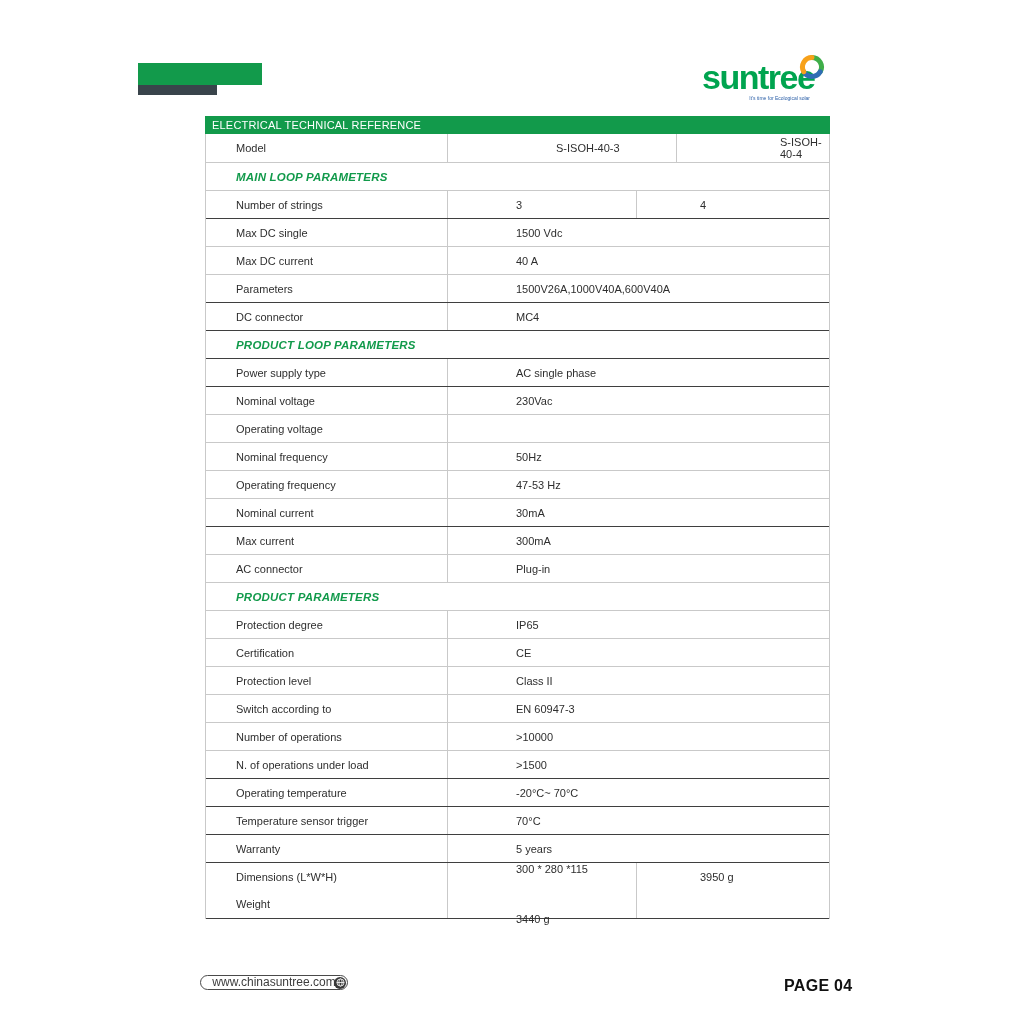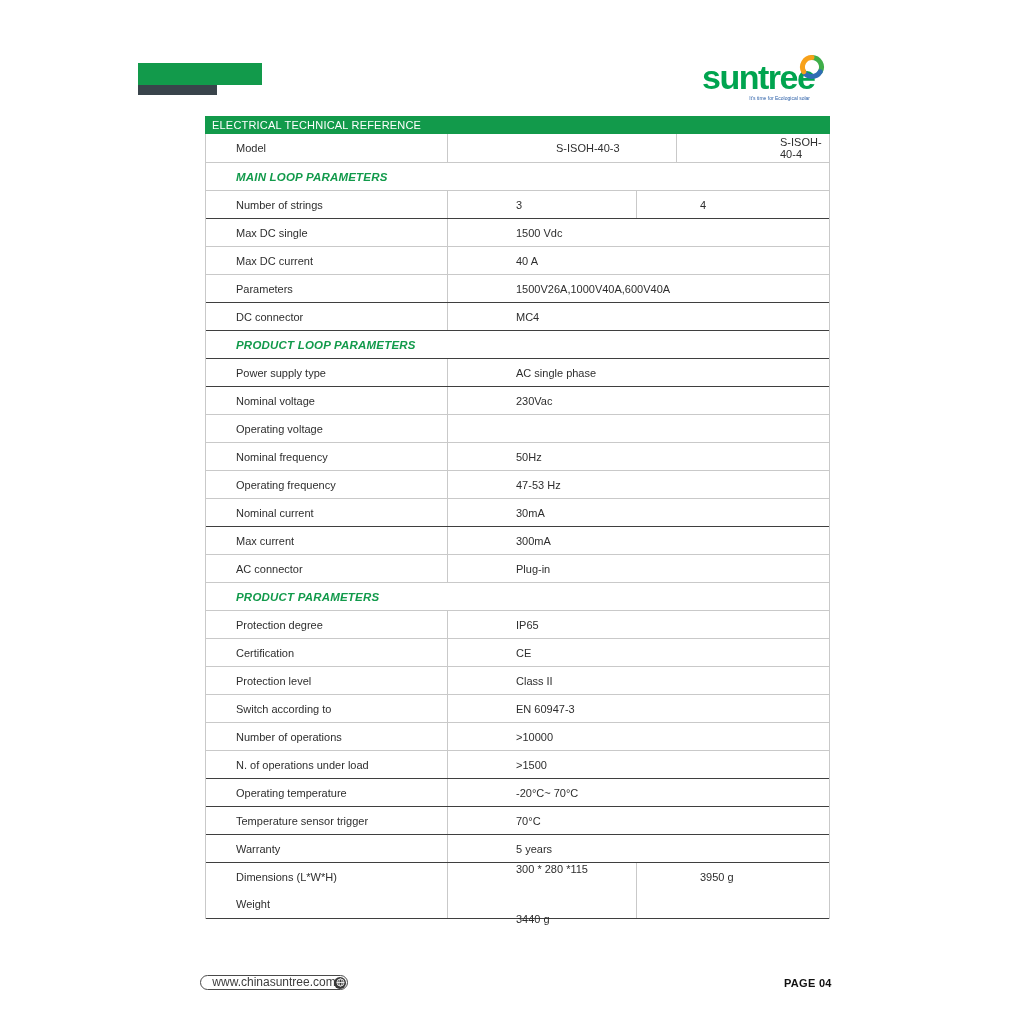--- a/index.html
+++ b/index.html
@@ -46,21 +46,21 @@
   .dcol-col2{width:189px;border-right:1px solid var(--border-light);gap:38px;}
   .dcol-col3{flex:1;}
   .dline{height:28px;display:flex;align-items:center;font-size:11px;box-sizing:border-box;}
   .dcol-label .dline{padding-left:30px;}
   .dcol-col2 .dline{padding-left:68px;}
   .dcol-col3 .dline{padding-left:63px;}
   
   .footer-pill{position:absolute;left:200px;top:975px;width:148px;height:15px;border:1px solid #4a4a4a;border-radius:9px;box-sizing:border-box;}
   .footer-url{position:absolute;left:0;top:0;width:130px;height:13px;line-height:13px;text-align:center;font-size:12px;color:#3d3d3d;margin-left:8px;}
   .footer-globe{position:absolute;right:1px;top:0.5px;width:12px;height:12px;border-radius:50%;background:#383838;display:flex;align-items:center;justify-content:center;}
-  .page-number{position:absolute;left:784px;top:977px;font-size:11px;font-weight:bold;color:#111;letter-spacing:0.3px;text-align:right;}
+  .page-number{position:absolute;left:784px;top:977px;font-size:16px;font-weight:bold;color:#111;letter-spacing:0.3px;text-align:right;}
 </style>
 </head>
 <body>
 
 <div class="page">
 
   <div class="green-block"></div>
   <div class="dark-block"></div>
 
   <div class="logo">

